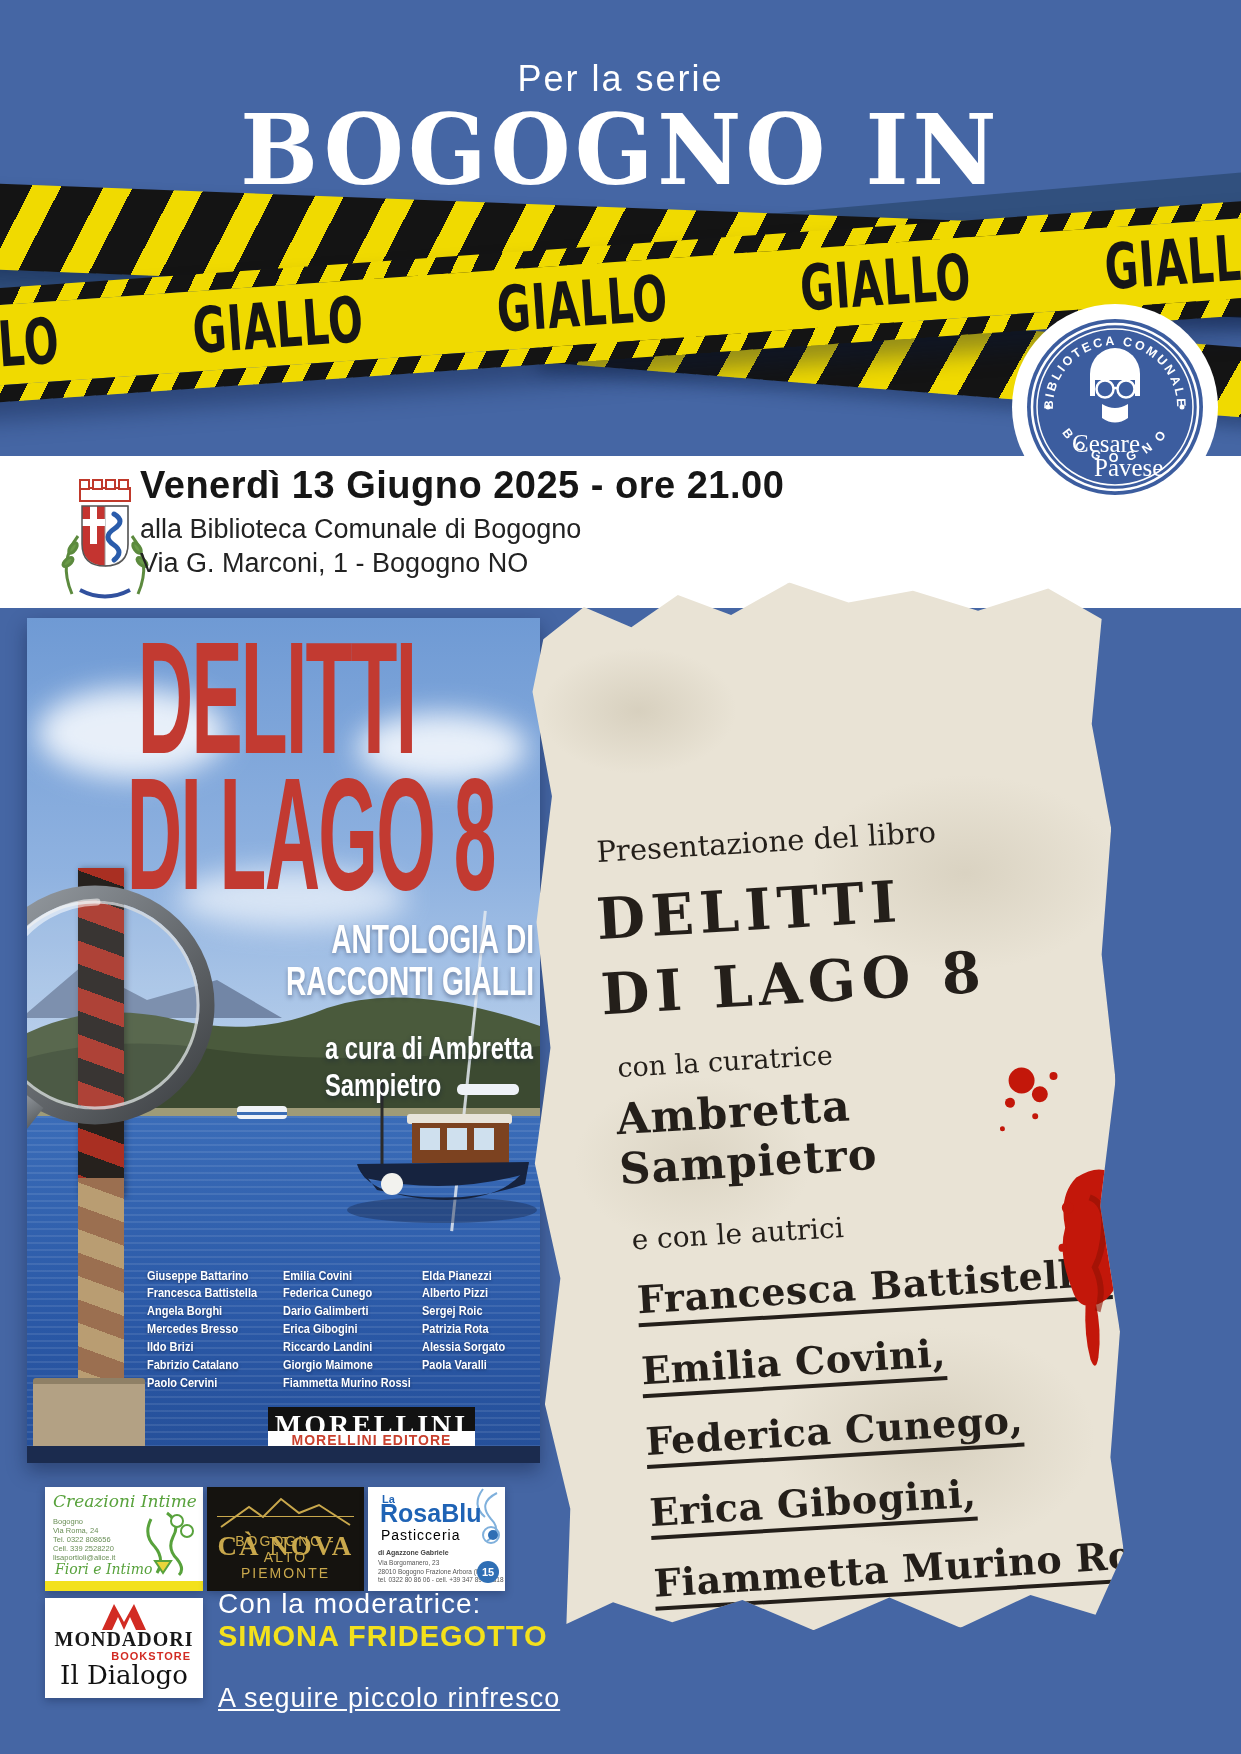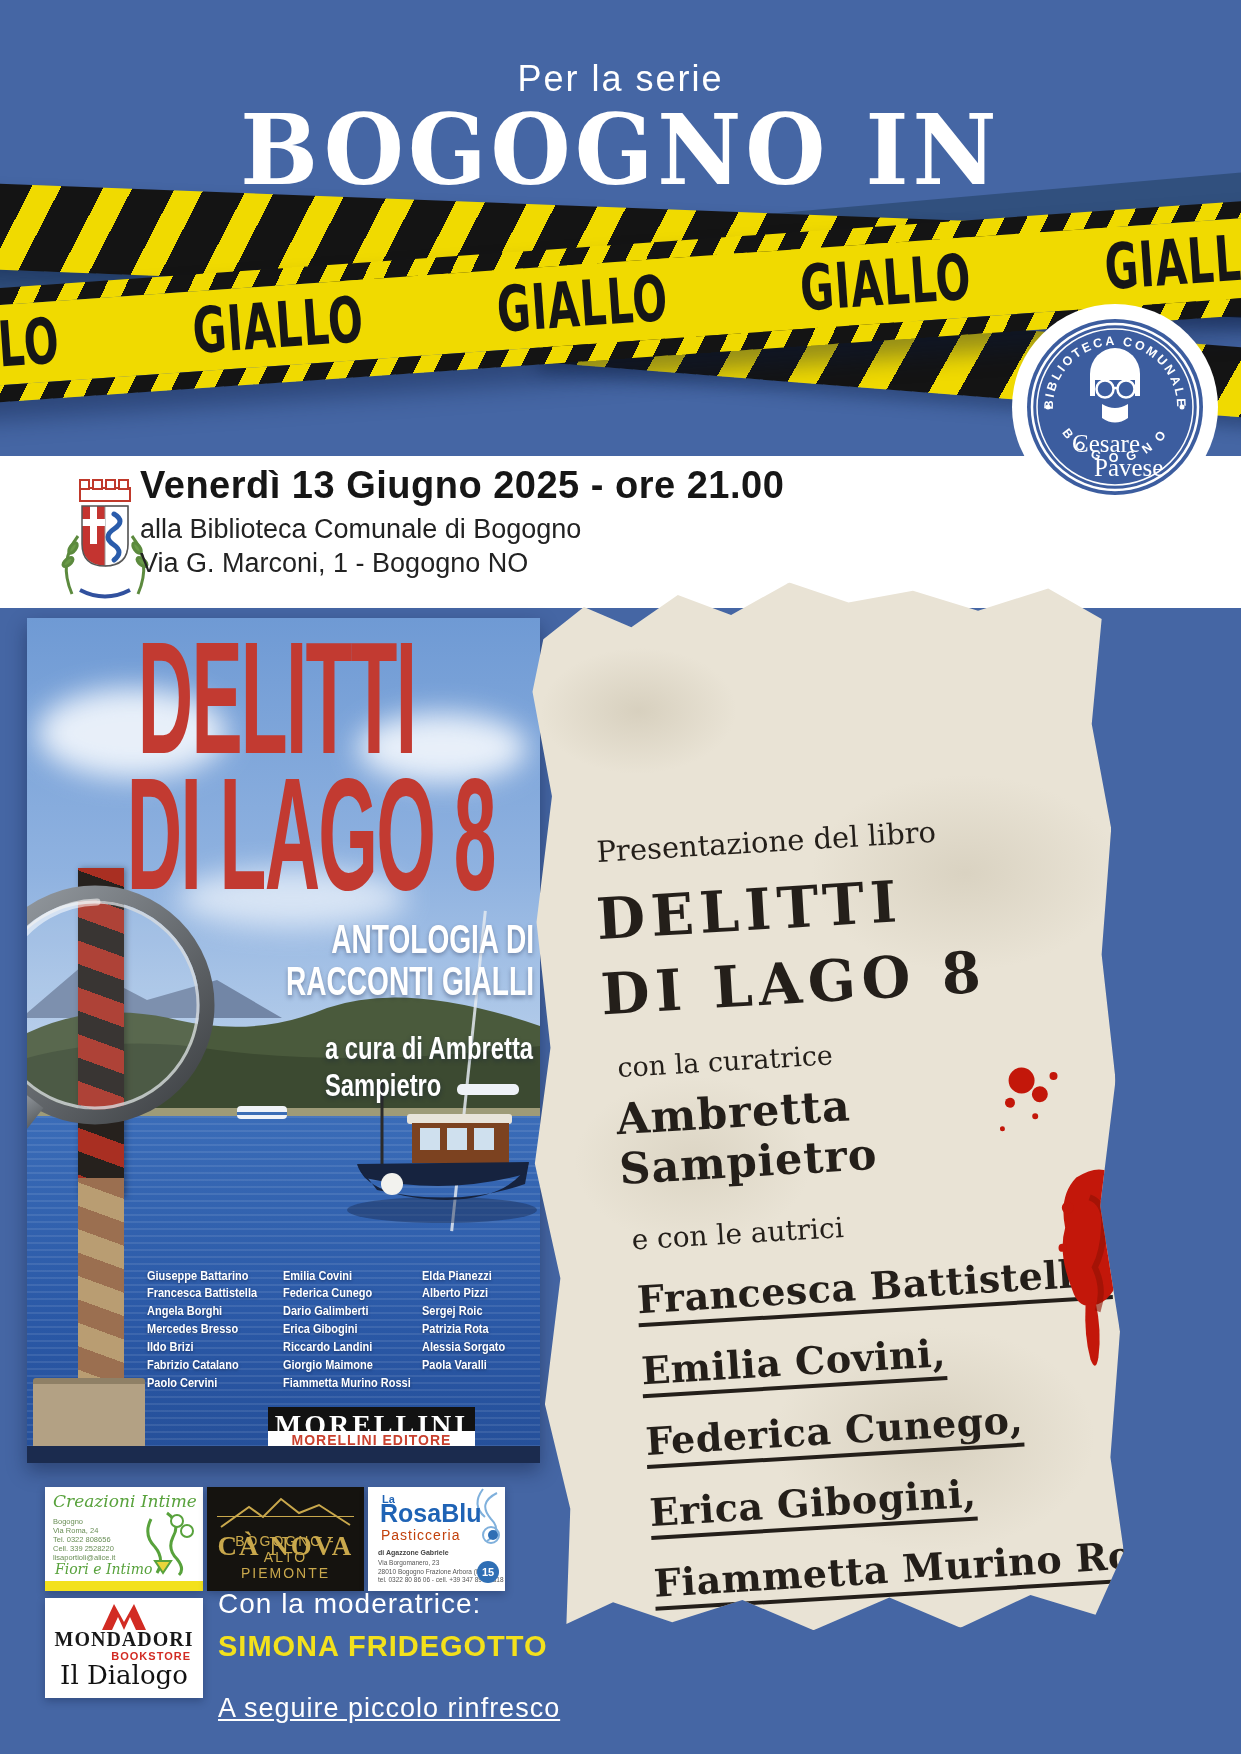--- a/index.html
+++ b/index.html
@@ -125,38 +125,38 @@
   .card-canova{left:207px;top:1487px;width:157px;height:104px;background:#15130f;
     text-align:center;}
   .cn-title{position:absolute;left:0;right:0;top:44px;color:#c9a84c;
     font-family:"Liberation Serif",serif;font-weight:bold;font-size:27px;letter-spacing:2px;}
   .cn-sub{position:absolute;left:0;right:0;bottom:10px;color:#c9a84c;font-size:14px;
     letter-spacing:2px;border-top:1px solid #c9a84c;margin:0 10px;padding-top:16px;}
   .card-rosablu{left:368px;top:1487px;width:137px;height:104px;}
   .rb-la{position:absolute;left:14px;top:6px;color:#1f63b5;font-weight:bold;font-size:11px;}
   .rb-title{position:absolute;left:12px;top:12px;color:#1f63b5;font-weight:bold;
     font-size:25px;letter-spacing:0;}
-  .rb-sub{position:absolute;left:13px;top:40px;color:#c2410c;font-size:14px;letter-spacing:1px;}
+  .rb-sub{position:absolute;left:13px;top:40px;color:#000000;font-size:14px;letter-spacing:1px;}
   .rb-owner{position:absolute;left:10px;top:62px;font-size:7px;font-weight:bold;color:#444;}
   .rb-lines{position:absolute;left:10px;top:72px;font-size:6.5px;line-height:8.5px;color:#555;}
   .rb-badge{position:absolute;right:6px;bottom:8px;width:22px;height:22px;border-radius:50%;
     background:#2f6fb5;color:#fff;font-size:11px;font-weight:bold;line-height:22px;
     text-align:center;}
   .card-mondadori{left:45px;top:1598px;width:158px;height:100px;text-align:center;}
   .md-brand{position:absolute;left:0;right:0;top:30px;font-family:"Liberation Serif",serif;
     font-weight:bold;font-size:20px;letter-spacing:1px;color:#181818;}
   .md-sub{position:absolute;right:12px;top:52px;font-size:11px;font-weight:bold;color:#d22b23;
     letter-spacing:1px;}
   .md-store{position:absolute;left:0;right:0;top:62px;font-family:"DejaVu Serif",serif;
     font-size:26px;color:#111;}
 
   
   .moderator{left:218px;top:1588px;z-index:3;}
   .mod-label{color:#fff;font-size:28px;letter-spacing:1px;}
-  .mod-name{color:#f3e11c;font-weight:bold;font-size:29px;letter-spacing:1px;margin-top:10px;}
+  .mod-name{color:#f3e11c;font-weight:bold;font-size:29px;letter-spacing:1px;}
   .mod-note{color:#fff;font-size:27px;letter-spacing:1px;margin-top:30px;text-decoration:underline;}
 </style>
 </head>
 <body>
 
 <div class="poster">
 
   <div class="abs series-label">Per la serie</div>
   <div class="abs series-title">BOGOGNO IN</div>
 

